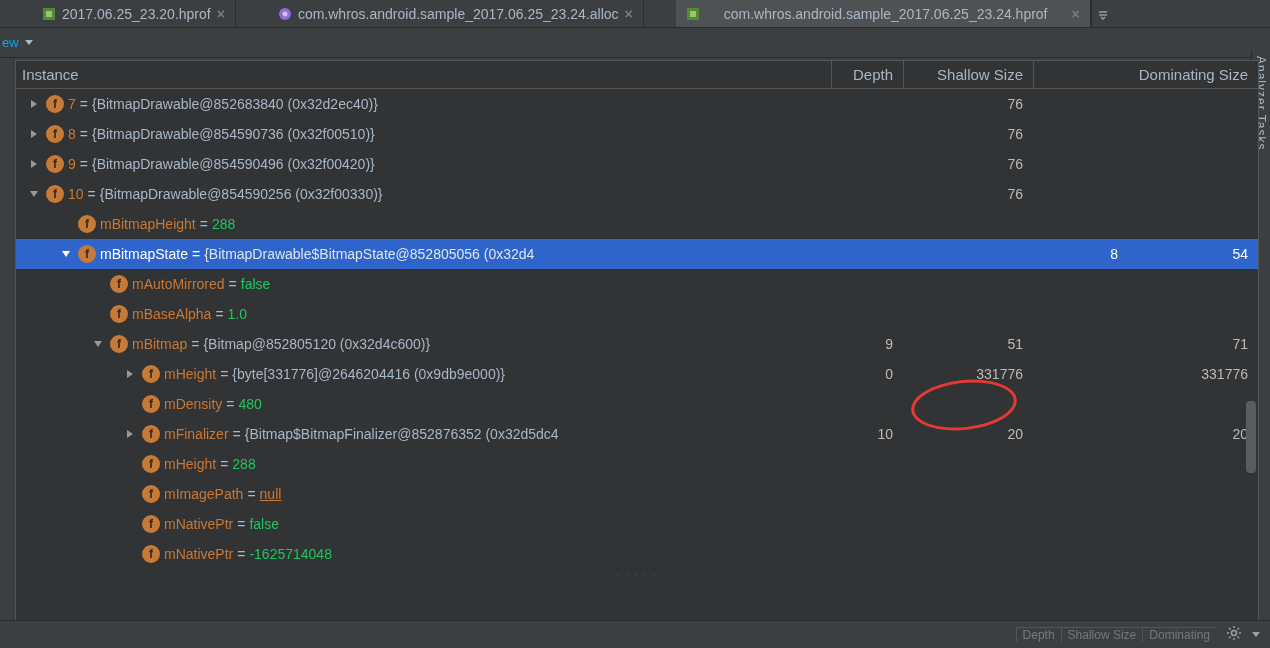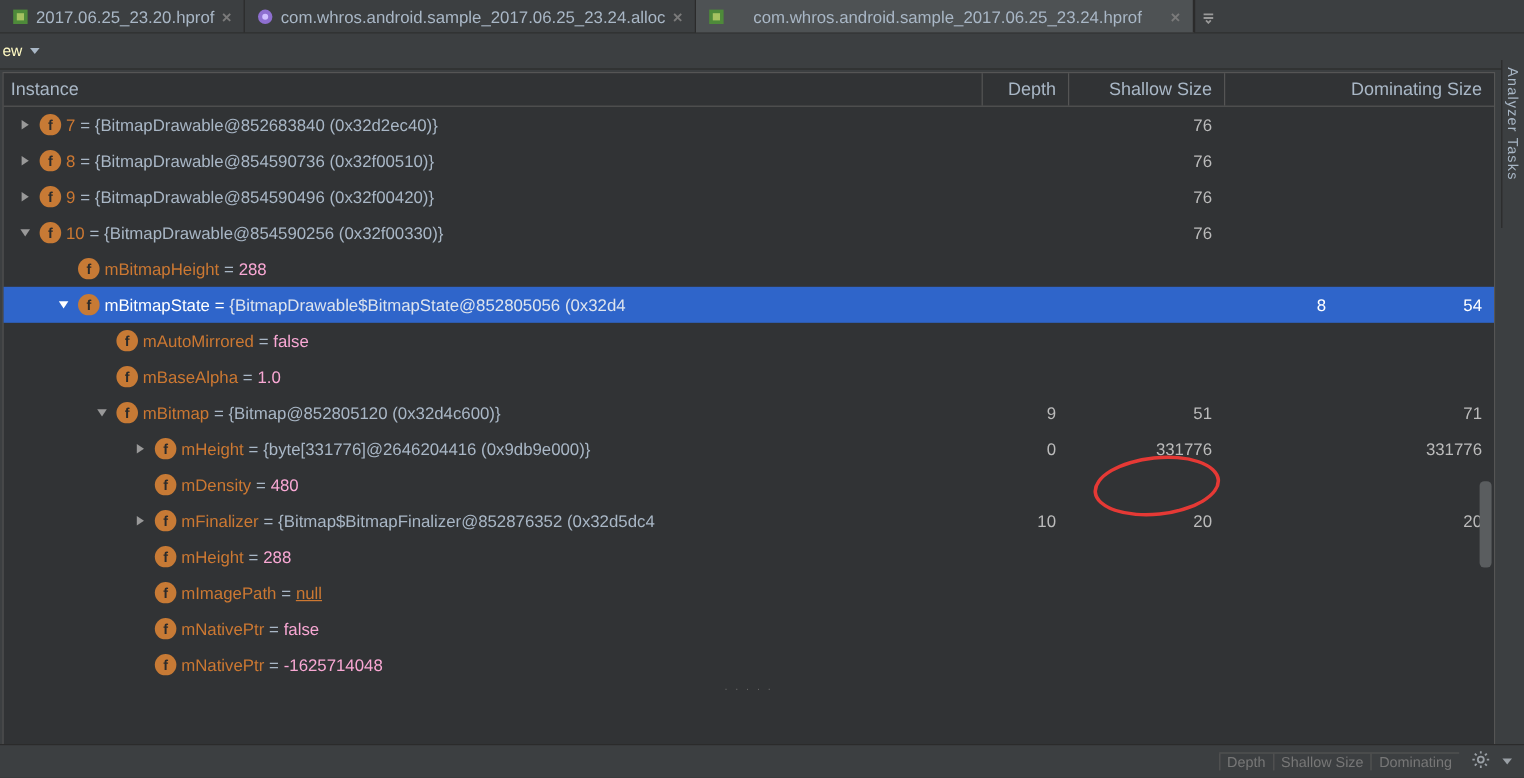--- a/index.html
+++ b/index.html
@@ -23,42 +23,43 @@
   }
   .tab {
     display: flex;
     align-items: center;
     height: 100%;
     padding: 0 10px;
     border-right: 1px solid #2b2b2b;
     gap: 6px;
     color: #a9b7c6;
     cursor: pointer;
+    margin-left: 32px;
   }
   .tab.active { background: #4e5254; gap: 24px; }
   .tab .close { color: #7a7a7a; font-weight: bold; }
   .tab-icon { width: 14px; height: 14px; display:inline-block; }
   .tab-icon svg { display:block; }
   .toolbar {
     height: 30px;
     background: #3c3f41;
     border-bottom: 1px solid #2b2b2b;
     display:flex;
     align-items:center;
     padding-left:2px;
     gap:4px;
   }
-  .toolbar-label { color:#fef9c3; font-size:13px; }
+  .toolbar-label { color:#0ea5e9; font-size:13px; }
   .panel {
     position:relative;
     height: 562px;
     width: 1244px;
     background: #313335;
     border: 1px solid #555555;
-    margin: 2px 0 0 2px;
+    margin: 2px 0 0 15px;
     display:flex;
     flex-direction:column;
   }
   .headers {
     display:flex;
     height: 28px;
     align-items:center;
     border-bottom: 1px solid #555555;
     color: #a9b7c6;
     font-size:15px;
@@ -96,21 +97,21 @@
     display:inline-flex; align-items:center; justify-content:center;
     color:#2b2b2b; font-weight:bold; font-size:12px;
     flex-shrink:0;
   }
   .field-name { color:#cc7832; }
   .row.selected .field-name { color:#ffffff; }
   .equals { color:#a9b7c6; }
   .row.selected .equals { color:#ffffff; }
   .value-obj { color:#a9b7c6; }
   .row.selected .value-obj { color:#dde4ee; }
-  .value-prim { color:#f9a8d4; }
+  .value-prim { color:#22c55e; }
   .value-null { color:#cc7832;text-decoration:underline; }
   .grabber {
     height:6px;
     display:flex;
     align-items:center;
     justify-content:center;
     color:#666;
     font-size:9px;
     letter-spacing:2px;
   }

